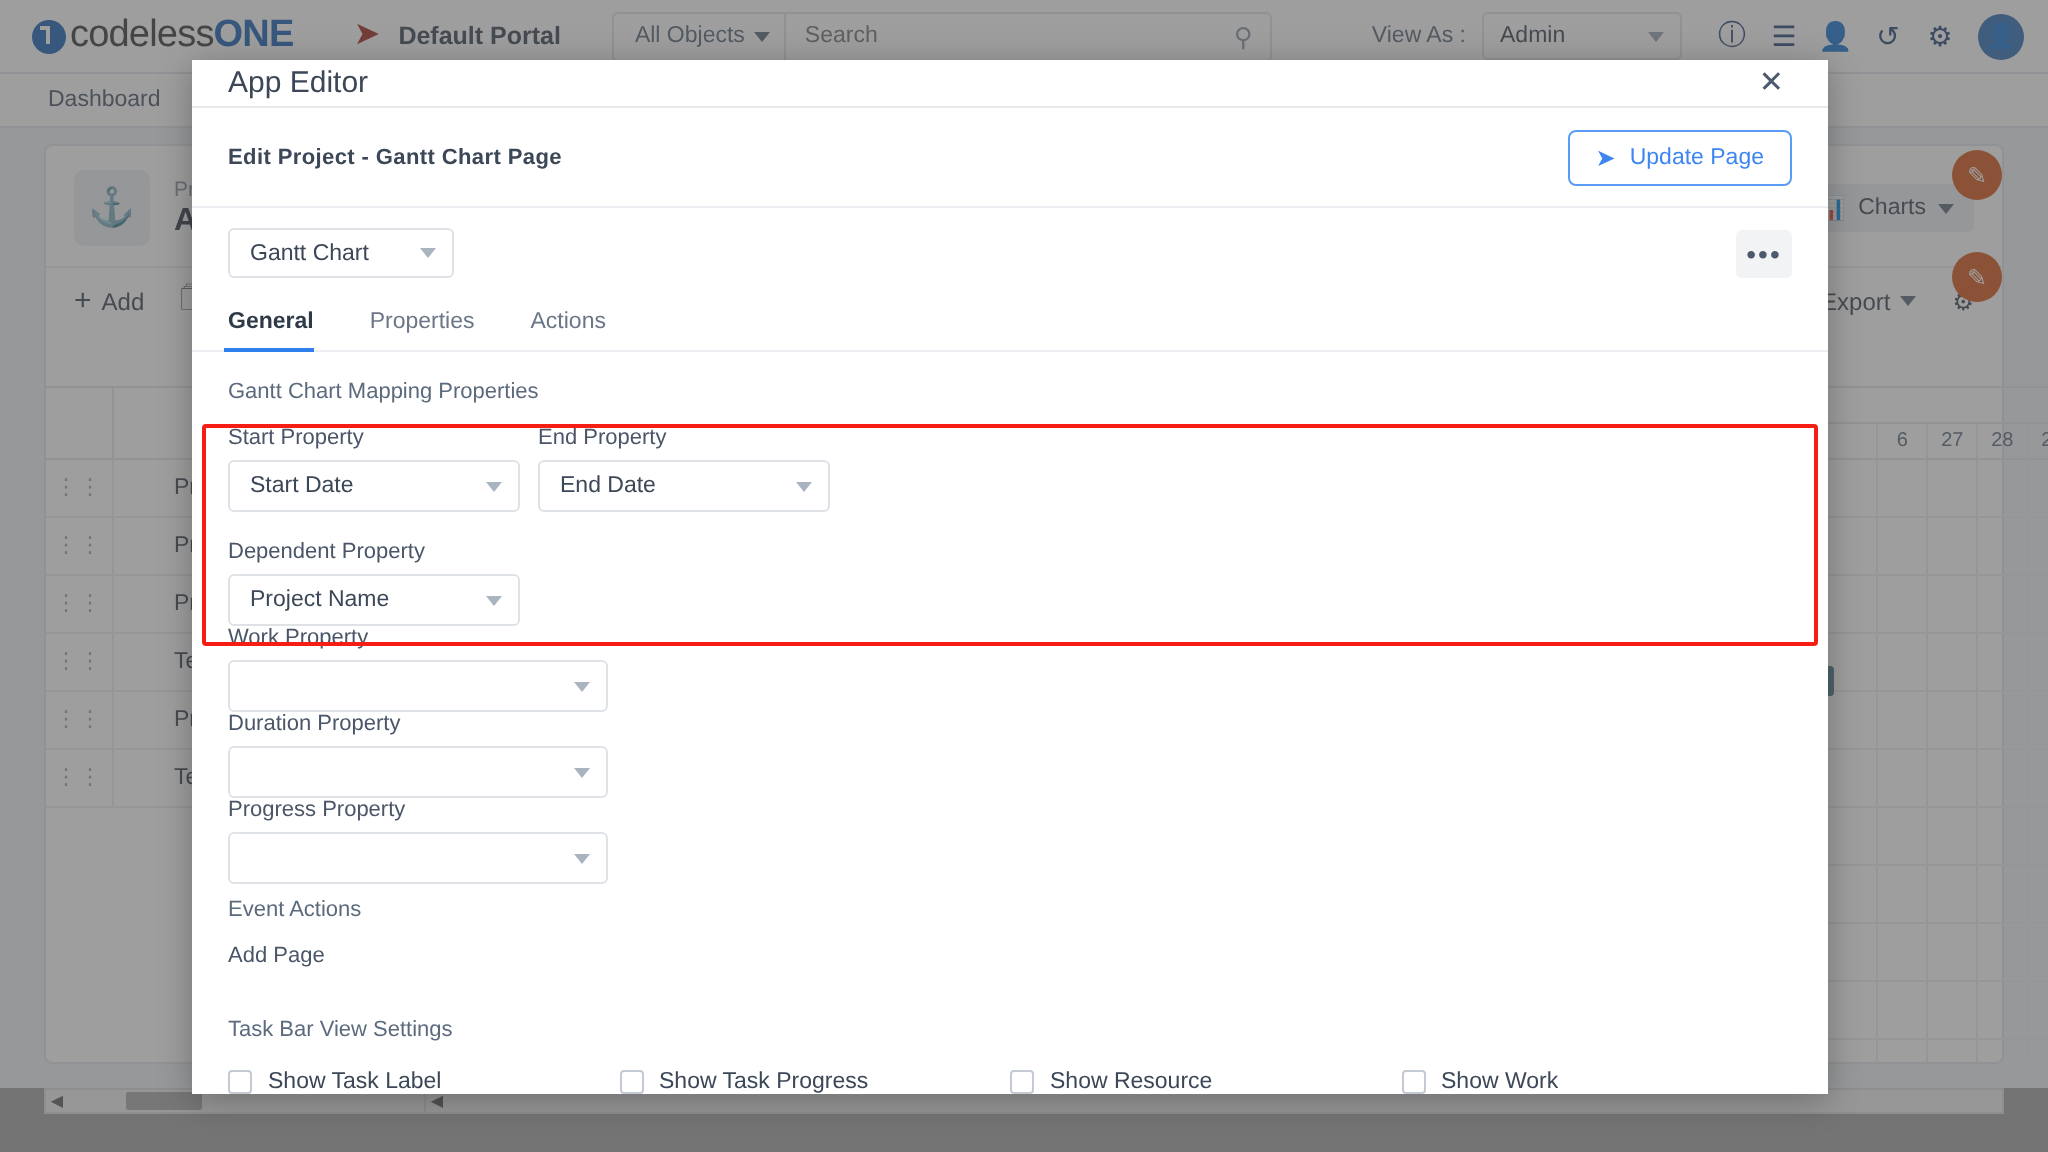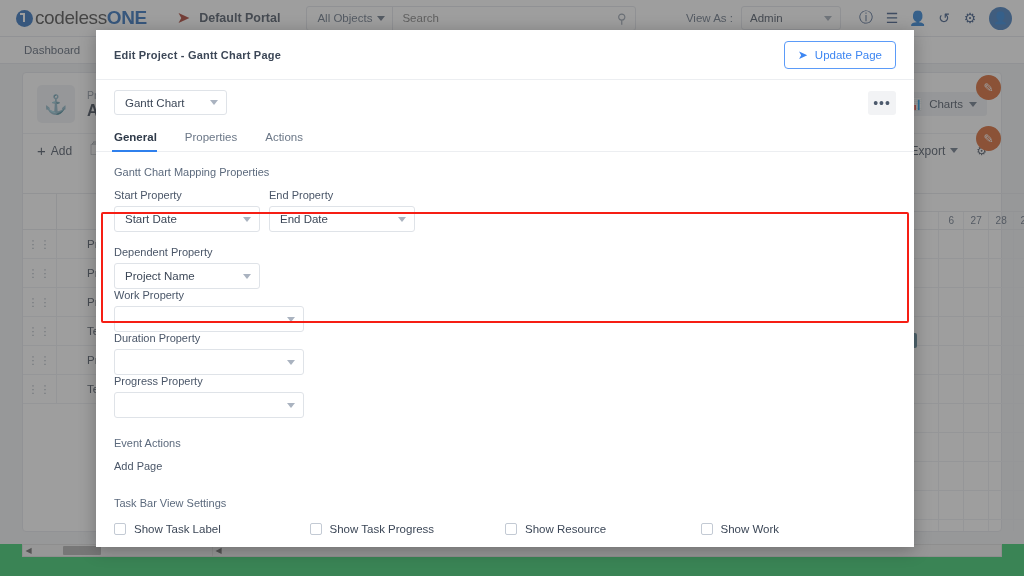--- a/index.html
+++ b/index.html
@@ -2,21 +2,21 @@
 <html><head>
 <meta charset="utf-8">
 <style>
   * { box-sizing: border-box; margin: 0; padding: 0; }
   html, body {
     width: 1024px; height: 576px;
     font-family: "Liberation Sans", sans-serif;
     overflow: hidden;
     background: #7b7b7b;
   }
-  #root { position: relative; width: 1024px; height: 576px; background: #22c55e; }
+  #root { position: relative; width: 1024px; height: 576px; background: #a3a3a3; }
 
   
   .bg-app { position: absolute; inset: 0; }
 
   .topbar {
     position: absolute; left: 0; top: 0; width: 1024px; height: 37px;
     background: #ffffff; display: flex; align-items: center;
     border-bottom: 1px solid #e2e5ea;
   }
   .brand { display: flex; align-items: center; margin-left: 16px; }
@@ -397,20 +397,24 @@
     </div>
     <div class="hsb" style="left:212px; top:544px; width:790px; border-left:1px solid #dcdcdc;">
       <div class="arr">◀</div>
     </div>
   </div>
 
   <div class="scrim"></div>
 
   <div class="modal">
 
+    <div class="m-head">
+      <div class="m-title">App Editor</div>
+      <div class="m-close">✕</div>
+    </div>
 
     <div class="m-crumb">
       <div class="crumbtxt">Edit  Project  -  Gantt Chart  Page</div>
       <button class="update-btn">
         <span class="rocket">➤</span>
         <span>Update Page</span>
       </button>
     </div>
 
     <div class="m-selrow">
@@ -471,21 +475,21 @@
           </div>
           <div class="field" style="margin-right: 12px;">
             <div class="flabel">Progress Property</div>
             <div class="dd fsel" style="width: 190px;">
               <span></span>
               <span class="cv"></span>
             </div>
           </div>
         </div>
 
-      <div class="sec-title" style="margin-top:19px;">Event Actions</div>
+      <div class="sec-title" style="margin-top:7px;">Event Actions</div>
       <div class="fgrid" id="event-row">
           <div class="field" style="margin-right: 9px;">
             <div class="flabel">Add Page</div>
           </div>
         </div>
 
       <div class="sec-title" style="margin-top:20px;">Task Bar View Settings</div>
       <div class="cb-row" id="cb-row">
           <div class="cb" style="width: 202px;">
             <span class="cbbox"></span>

